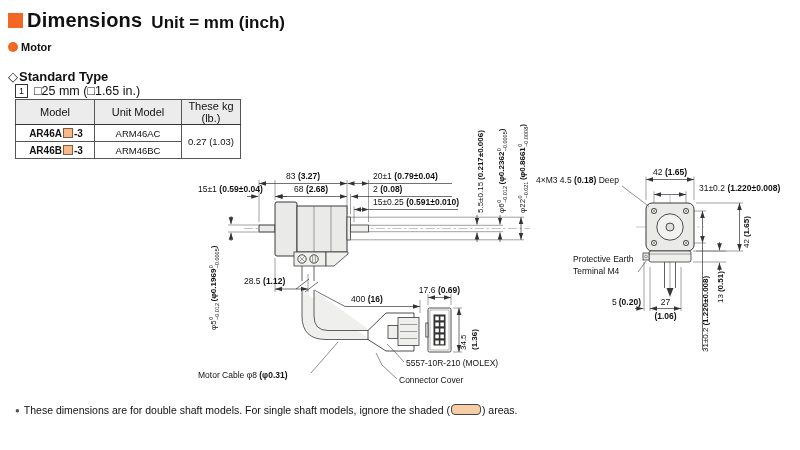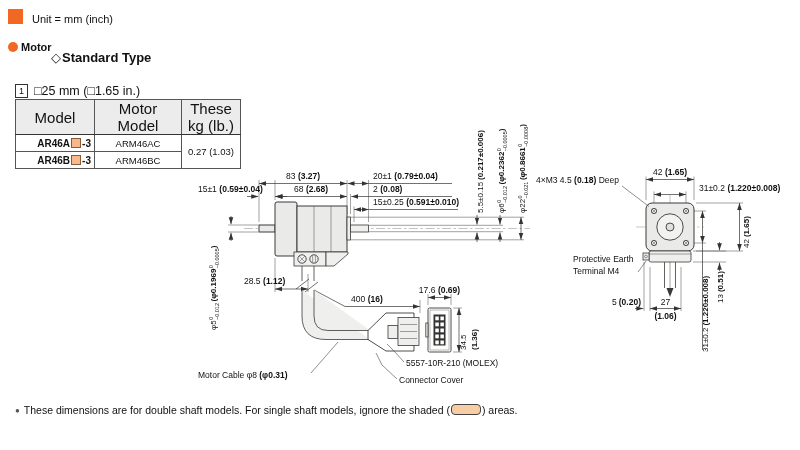--- a/index.html
+++ b/index.html
@@ -3,36 +3,36 @@
 <meta charset="utf-8">
 <style>
   html,body{margin:0;padding:0;background:#fff;}
   .page{position:relative;width:800px;height:450px;background:#fff;overflow:hidden;
         font-family:"Liberation Sans","DejaVu Sans",sans-serif;color:#111;}
   .abs{position:absolute;}
   
   .hdr{left:8px;top:8px;display:flex;align-items:center;}
   .hdr-sq{width:15px;height:15px;background:var(--accent,#f26822);}
   .hdr-title{font-size:20px;font-weight:bold;margin-left:4px;letter-spacing:0.2px;}
-  .hdr-unit{font-size:11px;font-weight:normal;margin-left:9px;margin-top:5px;}
+  .hdr-unit{font-size:17px;font-weight:bold;margin-left:9px;margin-top:5px;}
   .row-motor{left:8px;top:41px;display:flex;align-items:center;}
   .bullet{width:10px;height:10px;border-radius:50%;background:var(--accent,#f26822);}
   .row-motor span.lbl{font-size:11px;font-weight:bold;margin-left:3px;}
-  .row-std{left:8px;top:50px;font-size:13px;font-weight:bold;margin-left:43px;}
+  .row-std{left:8px;top:69px;font-size:13px;font-weight:bold;}
   .row-std .dia{font-weight:normal;font-size:13px;margin-right:1px;}
   .row-frame{left:15px;top:84px;display:flex;align-items:center;font-size:12.5px;}
   .fbox{width:11px;height:12px;border:1px solid #333;font-size:9px;line-height:12px;
         text-align:center;margin-right:6px;}
   .fr-b{font-weight:normal;}
   
   table.spec{position:absolute;left:15px;top:99px;border-collapse:collapse;}
   table.spec th,table.spec td{border:1px solid #555;text-align:center;padding:0 3px;}
-  table.spec th{background:#ececec;font-weight:normal;font-size:15px;height:15px;margin-top:29px;}
+  table.spec th{background:#ececec;font-weight:normal;font-size:11px;height:15px;margin-top:29px;}
   table.spec td{font-size:9.5px;height:16px;}
-  table.spec td.model{font-weight:bold;font-size:10px;text-align:right;padding-left:5px;}
+  table.spec td.model{font-weight:bold;font-size:10px;text-align:center;padding-left:5px;}
   table.spec tr.hrow th{border-bottom:1.6px solid #333;}
   .c-model{width:72px;} .c-motor{width:80px;} .c-mass{width:52px;}
   .mbox{display:inline-block;width:8px;height:8px;border:1px solid #8a5a36;
         background:var(--shaded,#f5b98d);margin:0 1px;vertical-align:-1px;}
   
   .footnote{left:15px;top:404px;font-size:10.5px;}
   .fn-bullet{font-size:8px;color:#555;margin-right:4px;vertical-align:1px;}
   .swatch{display:inline-block;width:28px;height:9px;border:1px solid #444;border-radius:4px;
           background:var(--swatch,#f7cda6);vertical-align:-1px;margin:0 1px;}
   
@@ -49,39 +49,40 @@
   .b{font-weight:bold;}
   .ss{font-size:5.5px;}
 </style>
 </head>
 <body>
 
 <div class="page">
 
   <div class="abs hdr">
     <div class="hdr-sq"></div>
+    <div class="hdr-title">Dimensions</div>
     <div class="hdr-unit">Unit = mm (inch)</div>
   </div>
   <div class="abs row-motor">
     <div class="bullet"></div>
     <span class="lbl">Motor</span>
   </div>
   <div class="abs row-std">
     <span class="dia">◇</span><span>Standard Type</span>
   </div>
   <div class="abs row-frame">
     <span class="fbox">1</span>
     <span><span>□25 mm (</span><span class="fr-b">□1.65 in.)</span></span>
   </div>
 
   <table class="spec">
     <tbody>
         <tr class="hrow">
       <th class="c-model">Model</th>
-      <th class="c-motor">Motor Model</th>
+      <th class="c-motor">Unit Model</th>
       <th class="c-mass">These kg (lb.)</th>
     </tr>
     <tr>
       <td class="model"><span>AR46A</span><span class="mbox"></span><span>-3</span></td>
       <td>ARM46AC</td>
       <td rowspan="2">0.27 (1.03)</td>
     </tr>
     <tr>
       <td class="model"><span>AR46B</span><span class="mbox"></span><span>-3</span></td>
       <td>ARM46BC</td>

